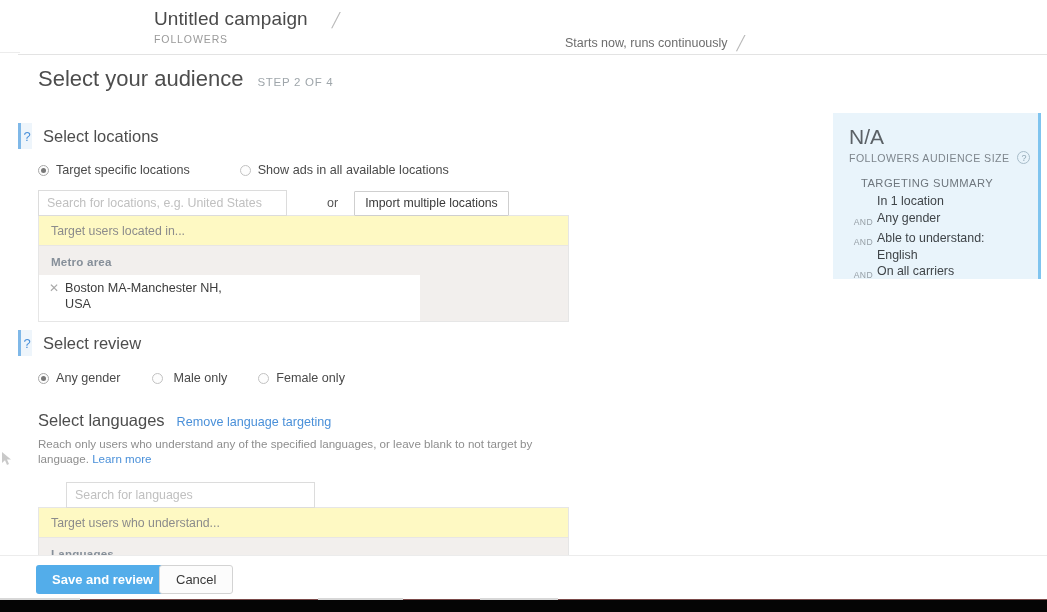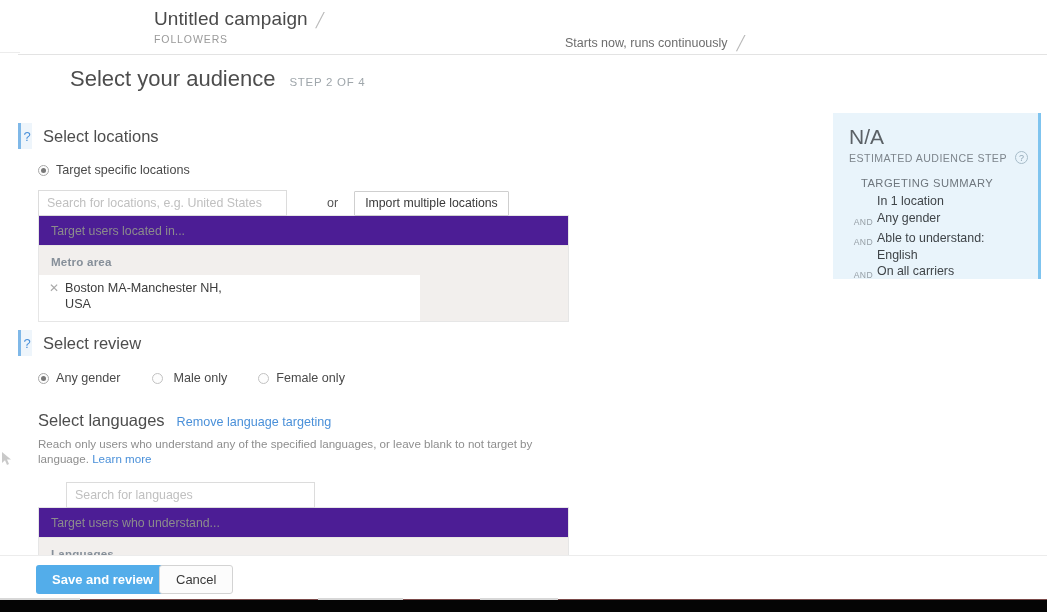--- a/index.html
+++ b/index.html
@@ -9,32 +9,32 @@
     background:#ffffff;
     font-family:"Liberation Sans", sans-serif;
     color:#3b3b3b;
     overflow:hidden;
     position:relative;
   }
 
   
   .topbar { position:absolute; left:0; top:0; width:1047px; height:52px; background:#fff; }
   .campaign-block { position:absolute; left:154px; top:8px; }
-  .campaign-title-row { display:flex; align-items:baseline; gap:8px; }
+  .campaign-title-row { display:flex; align-items:baseline; gap:24px; }
   .campaign-title { font-size:19px; color:#4a4a4a; font-weight:400; letter-spacing:.1px; }
   .pencil { color:#b9b9b9; font-size:14px; display:inline-block; transform:rotate(0deg); }
   .campaign-sub { font-size:10.5px; color:#9a9a9a; letter-spacing:.9px; margin-top:3px; }
   .schedule { position:absolute; left:565px; top:35px; font-size:12.5px; color:#6d6d6d; display:flex; align-items:center; gap:9px;}
 
   .hr-top { position:absolute; left:18px; top:54px; width:1029px; height:1px; background:#e3e3e3; }
   .hr-top-stub { position:absolute; left:0px; top:52px; width:20px; height:1px; background:#ececec; }
 
   
   .page-title-row { position:absolute; left:38px; top:66px; display:flex; align-items:baseline; gap:14px; }
-  .page-title { font-size:22px; color:#4d4d4d; font-weight:400;margin-left:32px; }
+  .page-title { font-size:22px; color:#4d4d4d; font-weight:400; }
   .step-label { font-size:11.5px; color:#9fa6ab; letter-spacing:.7px; }
 
   
   .section { position:absolute; }
   .sec-head { display:flex; align-items:center; }
   .qchip {
     width:14px; height:26px;
     background:#eef5fb;
     border-left:3px solid #7fb8e8;
     display:flex; align-items:center; justify-content:center;
@@ -73,21 +73,21 @@
     border:1px solid #cfcfcf; background:#fff;
     height:25px; padding:0 10px;
     font-size:12.3px; color:#3a3a3a;
     font-family:"Liberation Sans", sans-serif;
     cursor:pointer; border-radius:1px;
   }
 
   
   .target-panel { width:531px; border:1px solid #e6e6e6; background:#fff; }
   .target-head {
-    background:#4c1d95; border-bottom:1px solid #e8e6e4;
+    background:#fef9c3; border-bottom:1px solid #e8e6e4;
     height:30px; display:flex; align-items:center;
     padding-left:12px; font-size:12.3px; color:#8c8c8c;
   }
   .target-body { background:#f2efed; }
   .group-label {
     font-size:11.6px; color:#868f99; font-weight:bold;
     padding:9px 0 7px 12px; letter-spacing:.2px;
   }
   .chip-row { background:#fff; width:381px; display:flex; align-items:flex-start; padding:5px 0 9px 10px; }
   .chip-x { color:#a9a9a9; font-size:12px; margin-right:6px; line-height:16px; flex:none; }
@@ -173,20 +173,24 @@
   <div class="sec-head">
     <div class="qchip">?</div>
     <div class="sec-title">Select locations</div>
   </div>
 
   <div class="radio-row" style="margin-left:20px; margin-top:14px;">
     <label class="radio-item">
       <span class="radio on"></span>
       <span class="radio-label">Target specific locations</span>
     </label>
+    <label class="radio-item" style="margin-left:50px;">
+      <span class="radio"></span>
+      <span class="radio-label">Show ads in all available locations</span>
+    </label>
   </div>
 
   <div style="display:flex; align-items:center; margin-left:20px; margin-top:13px;">
     <input class="inp" value="" placeholder="Search for locations, e.g. United States" style="">
     <span class="or-text" style="margin:0 16px 0 40px;">or</span>
     <button class="btn-outline">Import multiple locations</button>
   </div>
 
   <div class="target-panel" style="margin-left:20px; margin-top:-1px;">
     <div class="target-head">Target users located in...</div>
@@ -239,21 +243,21 @@
     <div class="target-head">Target users who understand...</div>
     <div class="target-body" style="height:30px;">
       <div class="group-label">Languages</div>
     </div>
   </div>
 </div>
 
 <div class="summary-card">
   <div class="sum-na">N/A</div>
   <div class="sum-eas-row">
-    <span class="sum-eas">ESTIMATED AUDIENCE STEP</span>
+    <span class="sum-eas">FOLLOWERS AUDIENCE SIZE</span>
     <span class="help-circle">?</span>
   </div>
   <div class="sum-ts">TARGETING SUMMARY</div>
   <div class="sum-list">
     <div class="sum-li">
       <span class="sum-and"></span>
       <span class="sum-li-text">In 1 location</span>
     </div>
     <div class="sum-li">
       <span class="sum-and">AND</span>

